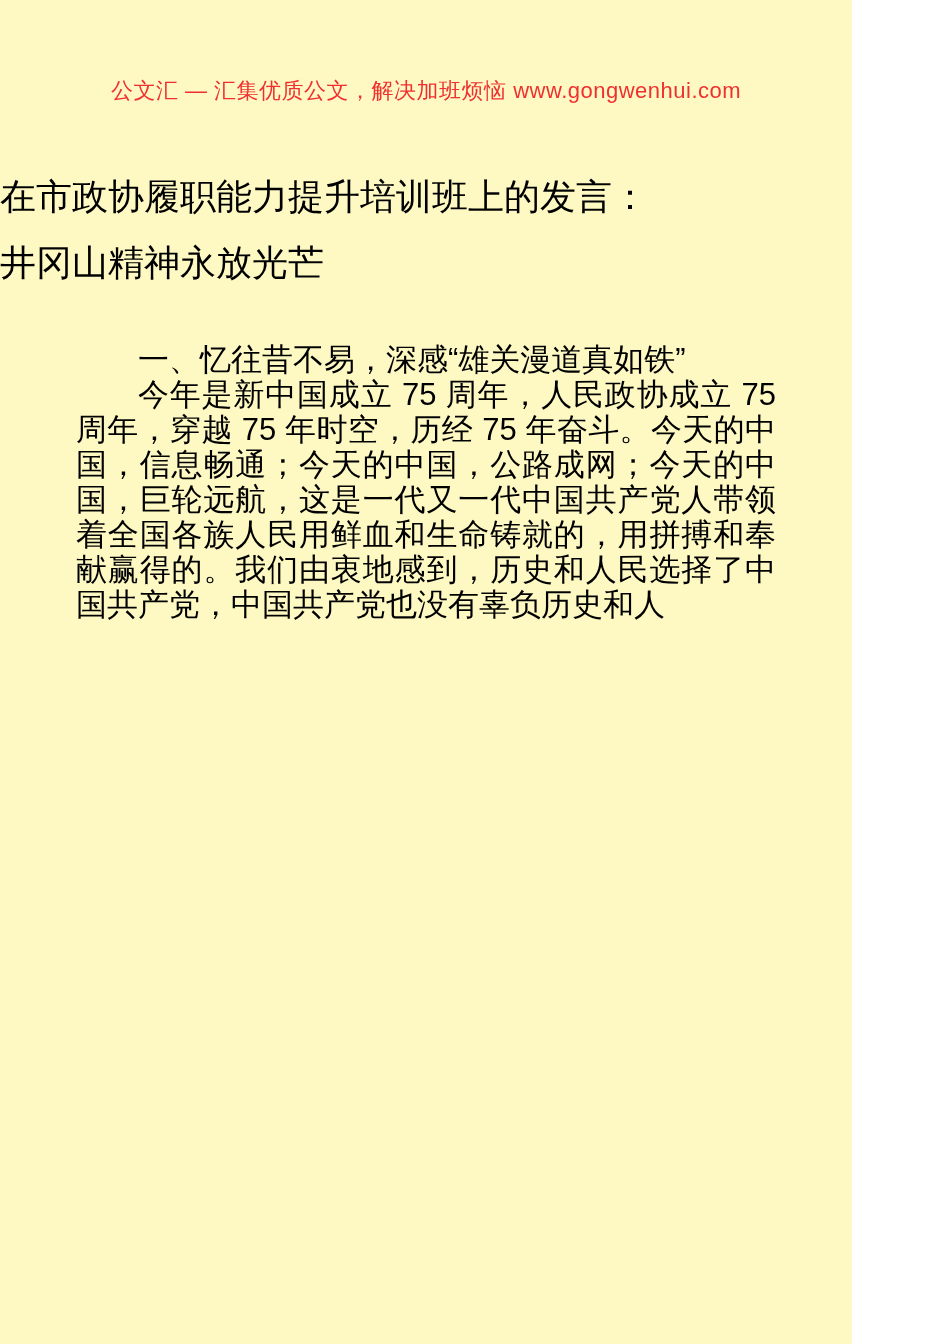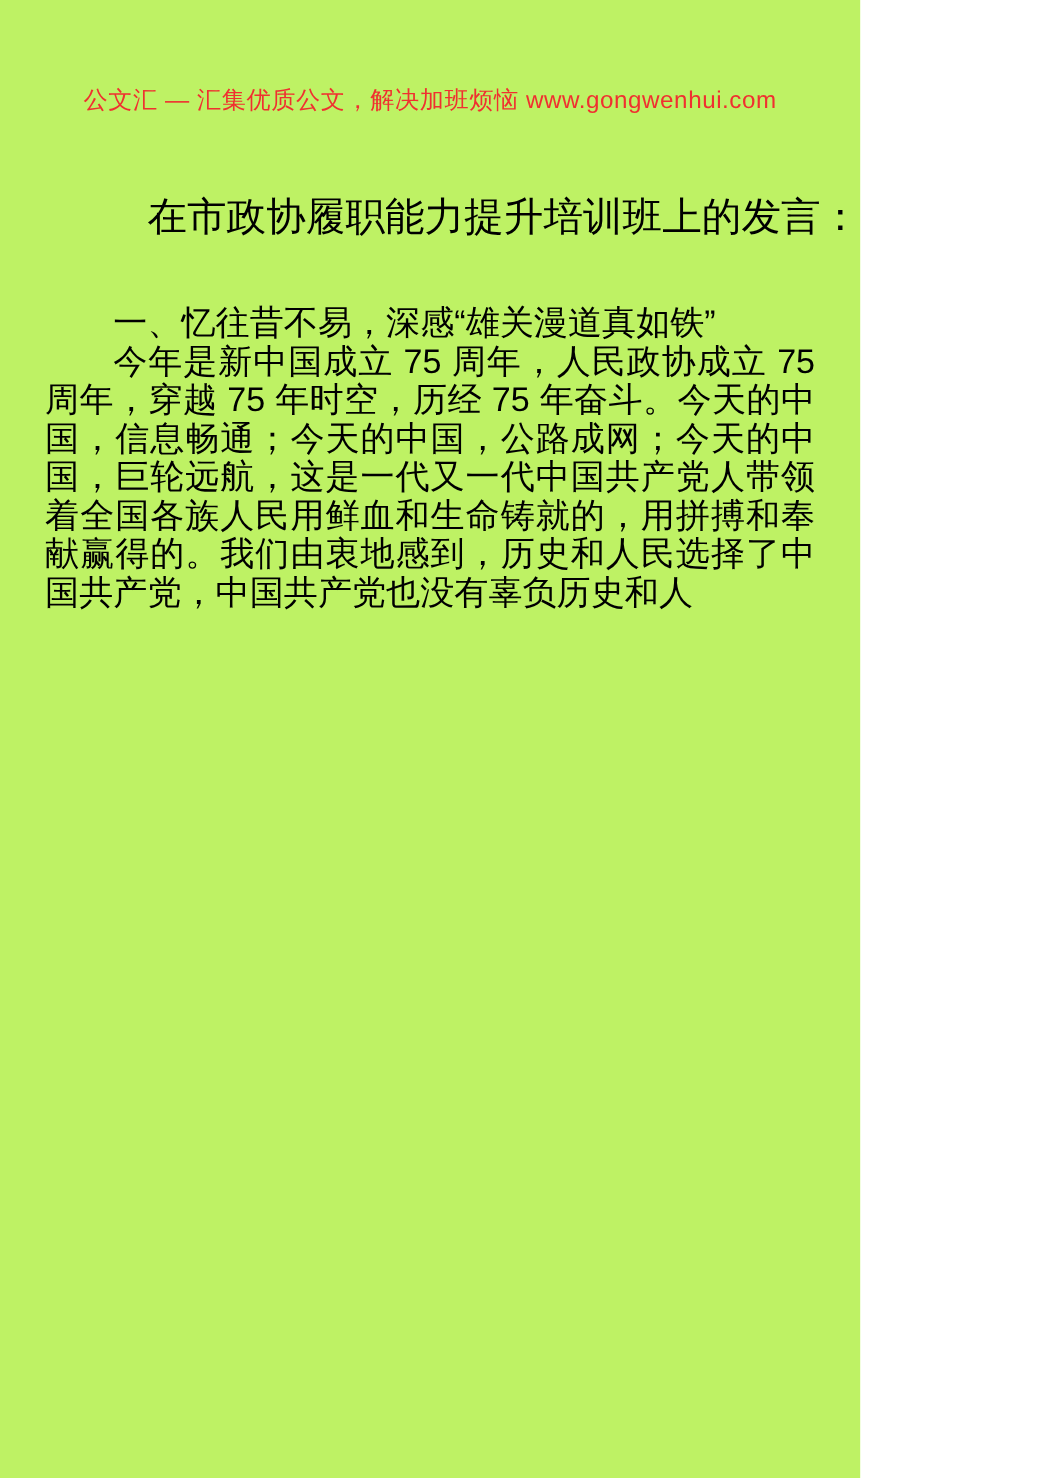--- a/index.html
+++ b/index.html
@@ -2,40 +2,40 @@
 <html><head>
 <meta charset="utf-8">
 <style>
   html, body {
     margin: 0;
     padding: 0;
     background: #ffffff;
   }
   .page {
     position: relative;
-    width: 782px;
+    width: 852px;
     height: 1344px;
-    background: #bef264;
+    background: #fef9c3;
     overflow: hidden;
     font-family: "Liberation Sans", "DejaVu Sans", sans-serif;
     color: #000000;
   }
   .banner {
     margin-top: 76px;
     text-align: center;
     font-size: 22px;
     line-height: 30px;
     letter-spacing: 0.5px;
   }
   .title {
     margin: 58px 0 0 0;
     font-size: 36px;
     line-height: 66px;
     font-weight: normal;
-    text-align: right;
+    text-align: left;
     color: #000000;
   }
   .title-line { display: block; }
   .doc-body {
     margin: 46px auto 0 auto;
     width: 700px;
     font-size: 31px;
     line-height: 35px;
     text-align: justify;
     color: #000000;
@@ -53,20 +53,21 @@
 <body>
 
 <div class="page">
 
   <div class="banner" style="color: rgb(240, 48, 48);">
     <span>公文汇 — 汇集优质公文，解决加班烦恼 www.gongwenhui.com</span>
   </div>
 
   <h1 class="title">
     <span class="title-line">在市政协履职能力提升培训班上的发言：</span>
+    <span class="title-line">井冈山精神永放光芒</span>
   </h1>
 
   <div class="doc-body" id="doc-body">
       <p class="heading">一、忆往昔不易，深感“雄关漫道真如铁”</p>
       <p class="paragraph">今年是新中国成立 75 周年，人民政协成立 75 周年，穿越 75 年时空，历经 75 年奋斗。今天的中国，信息畅通；今天的中国，公路成网；今天的中国，巨轮远航，这是一代又一代中国共产党人带领着全国各族人民用鲜血和生命铸就的，用拼搏和奉献赢得的。我们由衷地感到，历史和人民选择了中国共产党，中国共产党也没有辜负历史和人</p>
     </div>
 
 </div>
 
 </body></html>

